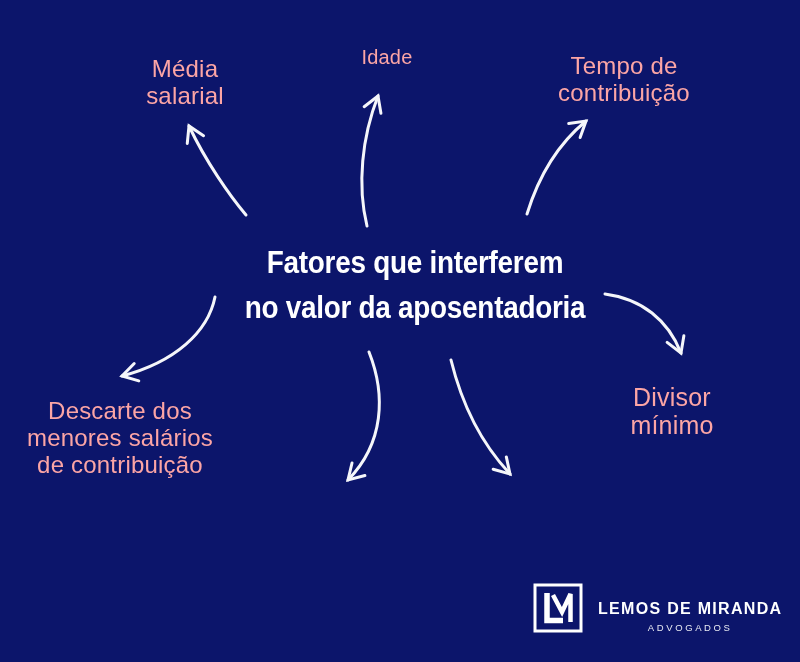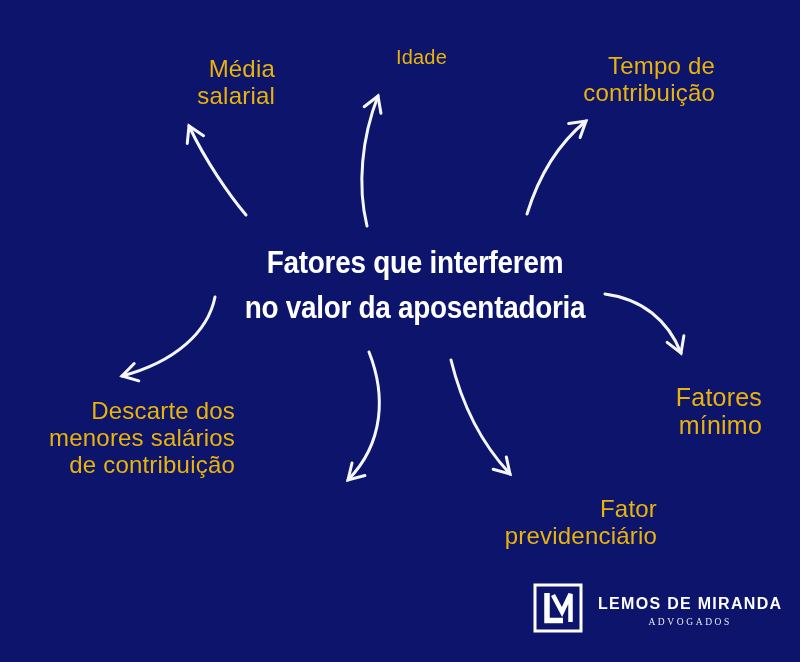--- a/index.html
+++ b/index.html
@@ -10,45 +10,45 @@
   .stage {
     position: relative;
     width: 800px;
     height: 662px;
     background: #0c156b;
     overflow: hidden;
     font-family: "Liberation Sans", sans-serif;
   }
   .label {
     position: absolute;
-    color: #eab308;
+    color: #fca5a5;
     font-size: 24px;
     line-height: 1.12;
-    text-align: right;
+    text-align: center;
     white-space: pre-line;
     letter-spacing: 0.2px;
   }
   .center-title {
     position: absolute;
     left: 165px;
     top: 241px;
     width: 500px;
     color: #ffffff;
     font-size: 31px;
     font-weight: 700;
     line-height: 1.45;
     text-align: center;
     white-space: pre-line;
     letter-spacing: -0.3px;
     transform: scaleX(0.9);
     transform-origin: 50% 50%;
   }
   .lbl-media    { left: 95px;  top: 56px;  width: 180px; }
   .lbl-idade    { left: 327px; top: 46px;  width: 120px; font-size: 20px; }
-  .lbl-tempo    { left: 495px; top: 53px;  width: 220px; }
+  .lbl-tempo    { left: 514px; top: 53px;  width: 220px; }
   .lbl-divisor  { left: 582px; top: 383px; width: 180px; font-size: 25px; }
   .lbl-descarte { left: 5px;  top: 398px; width: 230px; }
   .lbl-modalidade { left: 205px; top: 511px; width: 250px; }
   .lbl-fator    { left: 437px; top: 496px; width: 220px; }
 
   .arrows-layer {
     position: absolute;
     left: 0; top: 0;
     width: 800px;
     height: 662px;
@@ -58,21 +58,21 @@
     stroke: #f5f6fa;
     stroke-width: 3;
     stroke-linecap: round;
   }
 
   .logo {
     position: absolute;
     left: 533px;
     top: 583px;
     display: flex;
-    align-items: flex-start;
+    align-items: flex-end;
     gap: 15px;
   }
   .logo-text {
     padding-top: 12px;
     display: flex;
     flex-direction: column;
     align-items: center;
   }
   .logo-name {
     color: #ffffff;
@@ -81,21 +81,20 @@
     letter-spacing: 1.3px;
     white-space: nowrap;
   }
   .logo-sub {
     color: #e8eaf2;
     font-size: 9.5px;
     font-weight: 400;
     letter-spacing: 2.6px;
     margin-top: 4px;
     white-space: nowrap;
-    font-family: Liberation Serif, serif;
   }
 </style>
 </head>
 <body>
 
 <div class="stage">
 
   <svg class="arrows-layer" viewBox="0 0 800 662" xmlns="http://www.w3.org/2000/svg">
     <defs>
       <marker id="ah" markerWidth="34" markerHeight="34" refX="24" refY="17" orient="auto" markerUnits="userSpaceOnUse">
@@ -115,30 +114,28 @@
 no valor da aposentadoria</div>
 
   <div class="label lbl-media">Média
 salarial</div>
 
   <div class="label lbl-idade">Idade</div>
 
   <div class="label lbl-tempo">Tempo de
 contribuição</div>
 
-  <div class="label lbl-divisor">Fatores
+  <div class="label lbl-divisor">Divisor
 mínimo</div>
 
   <div class="label lbl-descarte">Descarte dos
 menores salários
 de contribuição</div>
 
 
-  <div class="label lbl-fator">Fator
-previdenciário</div>
 
   <div class="logo">
     <svg width="50" height="50" viewBox="0 0 50 50" xmlns="http://www.w3.org/2000/svg">
       <rect x="2" y="2" width="46" height="46" fill="none" stroke="#ffffff" stroke-width="3"></rect>
       <path d="M14,10 L14,37.5 L30,37.5" fill="none" stroke="#ffffff" stroke-width="5.5"></path>
       <path d="M20,12 L29,29 L37.5,11 L37.5,39" fill="none" stroke="#ffffff" stroke-width="4.5"></path>
     </svg>
     <div class="logo-text">
       <div class="logo-name">LEMOS DE MIRANDA</div>
       <div class="logo-sub">ADVOGADOS</div>

